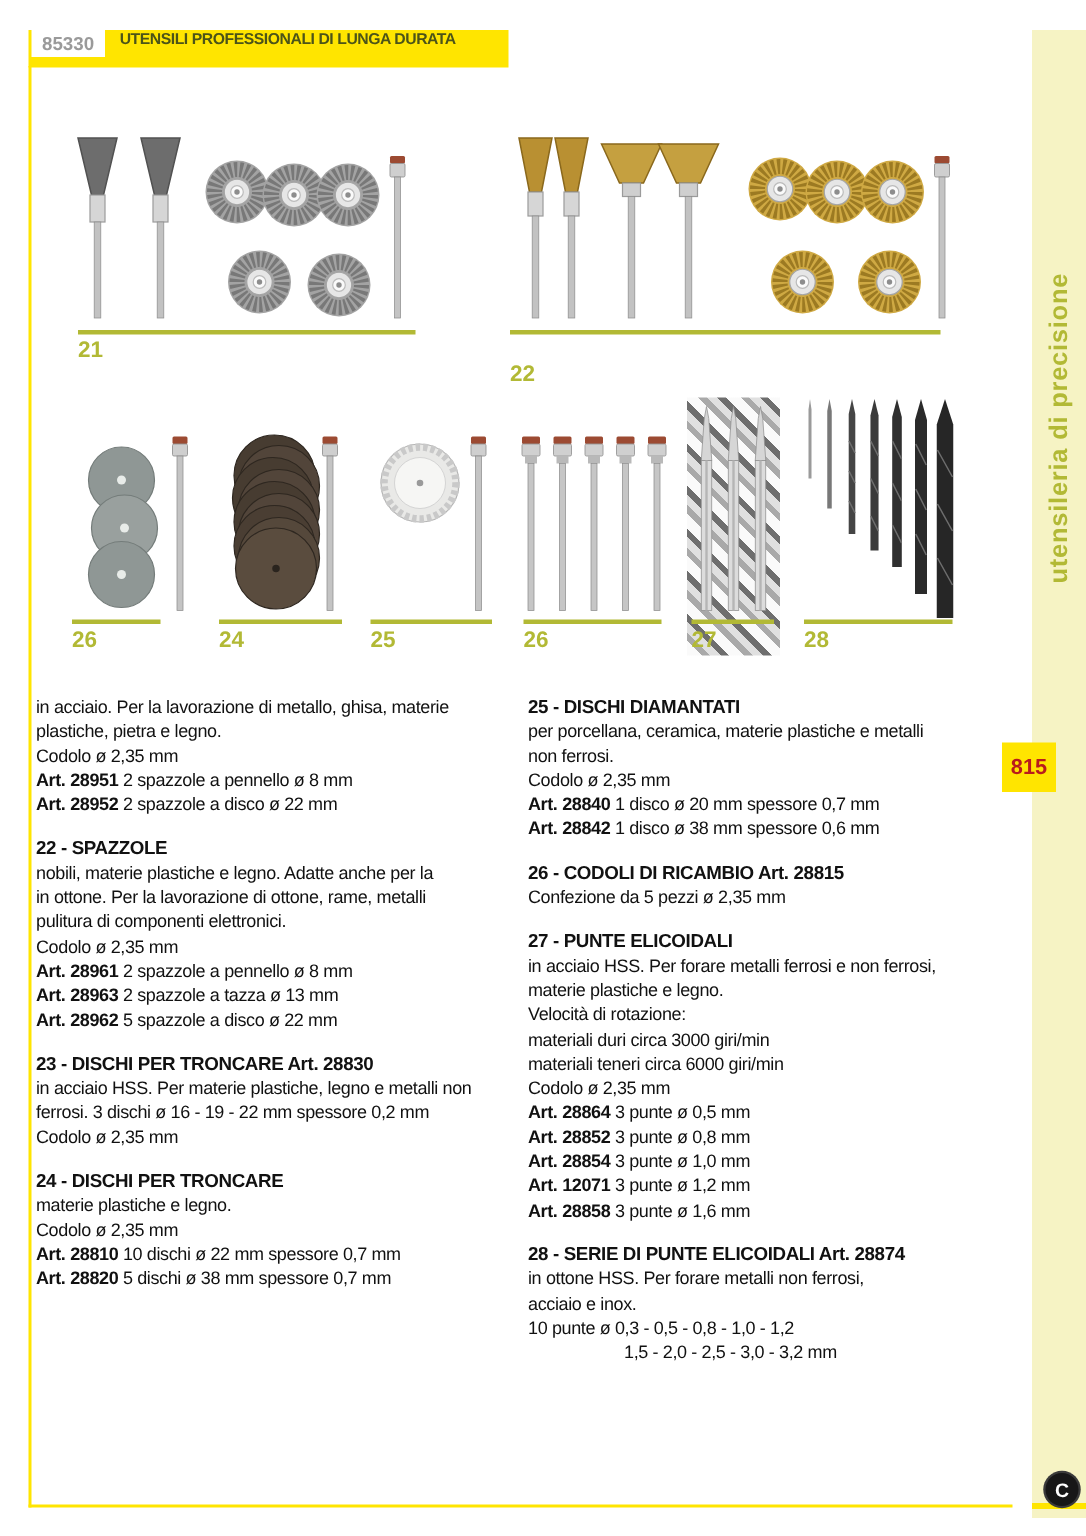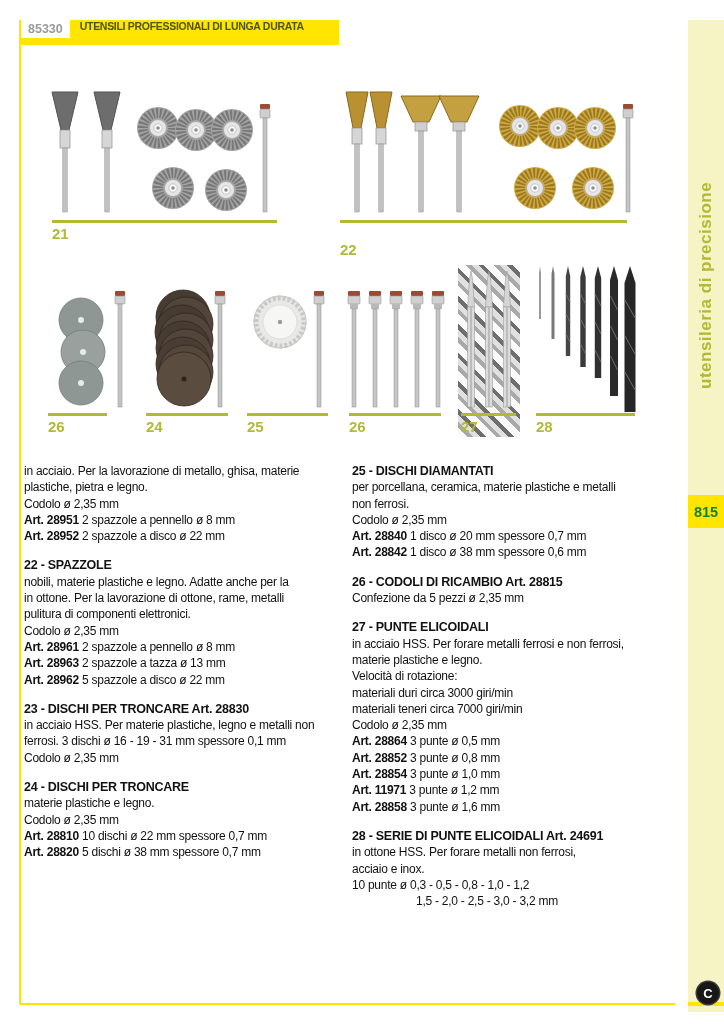--- a/index.html
+++ b/index.html
@@ -22,23 +22,23 @@
   
   .border-left{position:absolute;left:19px;top:44px;width:2px;height:961px;background:var(--yellow);}
   .border-bottom{position:absolute;left:19px;top:1003px;width:656px;height:2px;background:var(--yellow);}
 
   
   .sidebar{position:absolute;left:688px;top:20px;width:36px;height:992px;background:var(--pale);}
   .vertical-label{position:absolute;left:688px;top:140px;width:36px;height:290px;
     writing-mode:vertical-rl;transform:rotate(180deg);
     display:flex;align-items:center;justify-content:center;
     color:var(--olive);font-weight:bold;font-size:17px;letter-spacing:0.5px;}
-  .page-badge{position:absolute;left:688px;top:495px;width:36px;height:33px;background:var(--yellow);
+  .page-badge{position:absolute;left:668px;top:495px;width:36px;height:33px;background:var(--yellow);
     display:flex;align-items:center;justify-content:center;
-    color:#15803d;font-weight:bold;font-size:14.5px;}
+    color:#b91c1c;font-weight:bold;font-size:14.5px;}
   .sidebar-bottom-line{position:absolute;left:688px;top:1002px;width:36px;height:4px;background:var(--yellow);}
   .logo{position:absolute;left:697px;top:982px;width:22px;height:22px;border-radius:50%;
     background:#171717;display:flex;align-items:center;justify-content:center;
     color:#fff;font-weight:bold;font-size:13px;box-shadow:0 0 0 1.5px #3a3a3a;}
 
   
   .prod{position:absolute;}
   .uline{position:absolute;height:3px;background:var(--olive);z-index:3;}
   .num{position:absolute;text-align:left;color:var(--olive);font-weight:bold;font-size:15px;z-index:3;}
   .tex27{position:absolute;left:458px;top:265px;width:62px;height:172px;
@@ -337,21 +337,21 @@
       <div class="line"><span>in ottone. Per la lavorazione di ottone, rame, metalli</span></div>
       <div class="line"><span>pulitura di componenti elettronici.</span></div>
       <div class="line"><span>Codolo ø 2,35 mm</span></div>
       <div class="line"><b>Art. 28961</b><span> 2 spazzole a pennello ø 8 mm</span></div>
       <div class="line"><b>Art. 28963</b><span> 2 spazzole a tazza ø 13 mm</span></div>
       <div class="line"><b>Art. 28962</b><span> 5 spazzole a disco ø 22 mm</span></div>
     </div>
     <div class="section">
       <div class="sec-heading">23 - DISCHI PER TRONCARE Art. 28830</div>
       <div class="line"><span>in acciaio HSS. Per materie plastiche, legno e metalli non</span></div>
-      <div class="line"><span>ferrosi. 3 dischi ø 16 - 19 - 31 mm spessore 0,1 mm</span></div>
+      <div class="line"><span>ferrosi. 3 dischi ø 16 - 19 - 22 mm spessore 0,2 mm</span></div>
       <div class="line"><span>Codolo ø 2,35 mm</span></div>
     </div>
     <div class="section">
       <div class="sec-heading">24 - DISCHI PER TRONCARE</div>
       <div class="line"><span>materie plastiche e legno.</span></div>
       <div class="line"><span>Codolo ø 2,35 mm</span></div>
       <div class="line"><b>Art. 28810</b><span> 10 dischi ø 22 mm spessore 0,7 mm</span></div>
       <div class="line"><b>Art. 28820</b><span> 5 dischi ø 38 mm spessore 0,7 mm</span></div>
     </div>
   </div>
@@ -367,28 +367,28 @@
     <div class="section">
       <div class="sec-heading">26 - CODOLI DI RICAMBIO Art. 28815</div>
       <div class="line"><span>Confezione da 5 pezzi ø 2,35 mm</span></div>
     </div>
     <div class="section">
       <div class="sec-heading">27 - PUNTE ELICOIDALI</div>
       <div class="line"><span>in acciaio HSS. Per forare metalli ferrosi e non ferrosi,</span></div>
       <div class="line"><span>materie plastiche e legno.</span></div>
       <div class="line"><span>Velocità di rotazione:</span></div>
       <div class="line"><span>materiali duri circa 3000 giri/min</span></div>
-      <div class="line"><span>materiali teneri circa 7000 giri/min</span></div>
+      <div class="line"><span>materiali teneri circa 6000 giri/min</span></div>
       <div class="line"><span>Codolo ø 2,35 mm</span></div>
       <div class="line"><b>Art. 28864</b><span> 3 punte ø 0,5 mm</span></div>
       <div class="line"><b>Art. 28852</b><span> 3 punte ø 0,8 mm</span></div>
       <div class="line"><b>Art. 28854</b><span> 3 punte ø 1,0 mm</span></div>
-      <div class="line"><b>Art. 11971</b><span> 3 punte ø 1,2 mm</span></div>
+      <div class="line"><b>Art. 12071</b><span> 3 punte ø 1,2 mm</span></div>
       <div class="line"><b>Art. 28858</b><span> 3 punte ø 1,6 mm</span></div>
     </div>
     <div class="section">
-      <div class="sec-heading">28 - SERIE DI PUNTE ELICOIDALI Art. 24691</div>
+      <div class="sec-heading">28 - SERIE DI PUNTE ELICOIDALI Art. 28874</div>
       <div class="line"><span>in ottone HSS. Per forare metalli non ferrosi,</span></div>
       <div class="line"><span>acciaio e inox.</span></div>
       <div class="line"><span>10 punte ø 0,3 - 0,5 - 0,8 - 1,0 - 1,2</span></div>
       <div class="line" style="padding-left: 64px;"><span>1,5 - 2,0 - 2,5 - 3,0 - 3,2 mm</span></div>
     </div>
   </div>
 
 </body></html>

